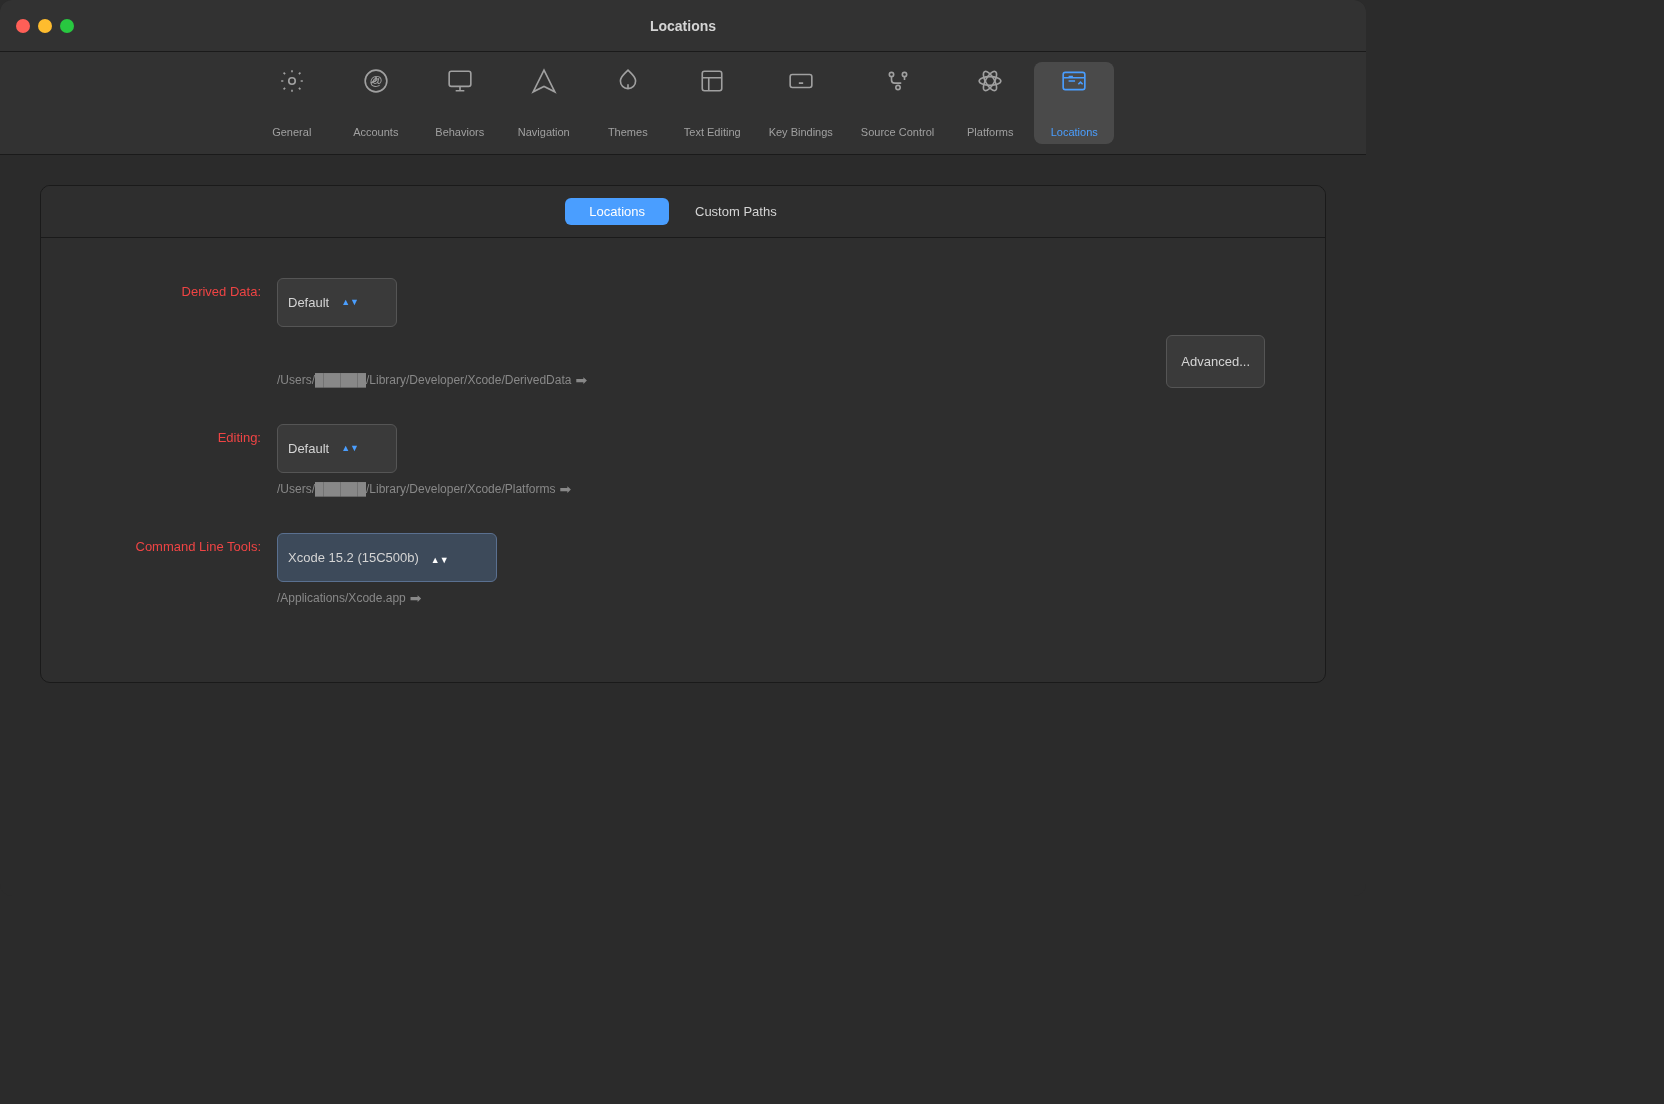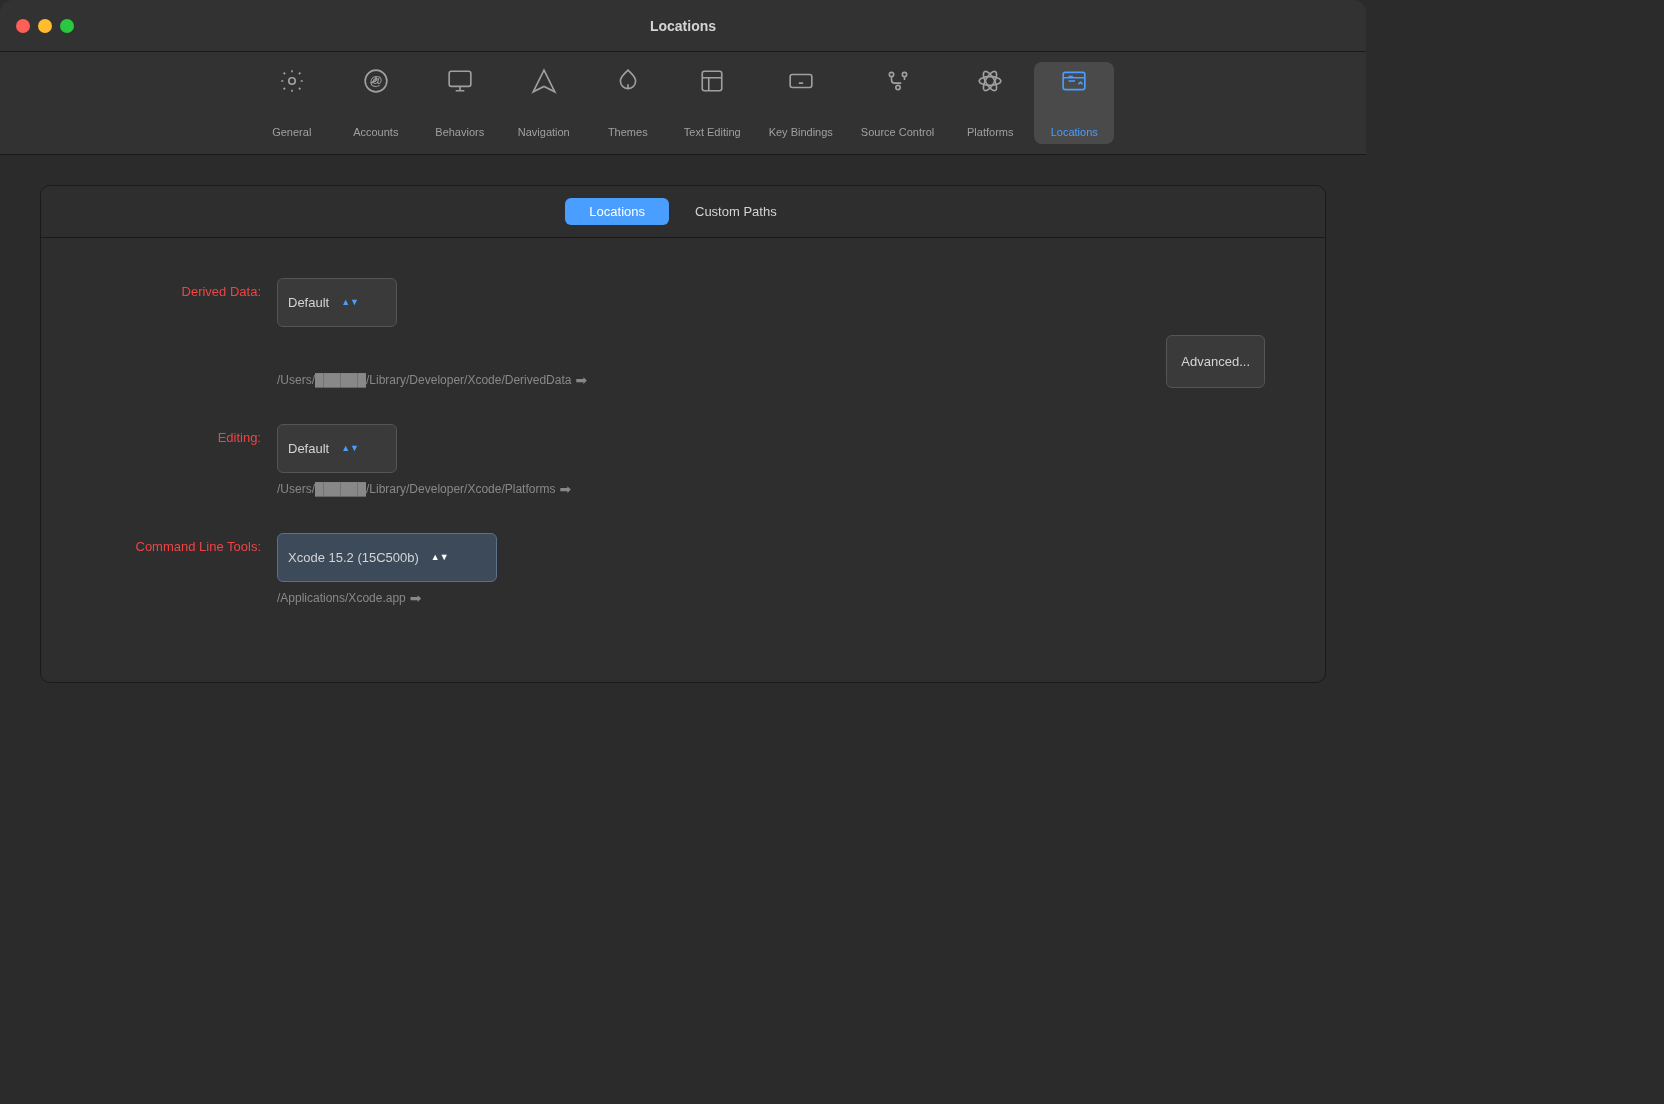--- a/index.html
+++ b/index.html
@@ -220,20 +220,21 @@
       cursor: pointer;
       margin-left: auto;
       white-space: nowrap;
     }
 
     
     .dropdown-select.wide {
       min-width: 220px;
       background: #3d4a5a;
       border-color: #5a7090;
+      align-items: flex-end;
     }
 
     
     .content::-webkit-scrollbar {
       width: 8px;
     }
     .content::-webkit-scrollbar-track {
       background: transparent;
     }
     .content::-webkit-scrollbar-thumb {

